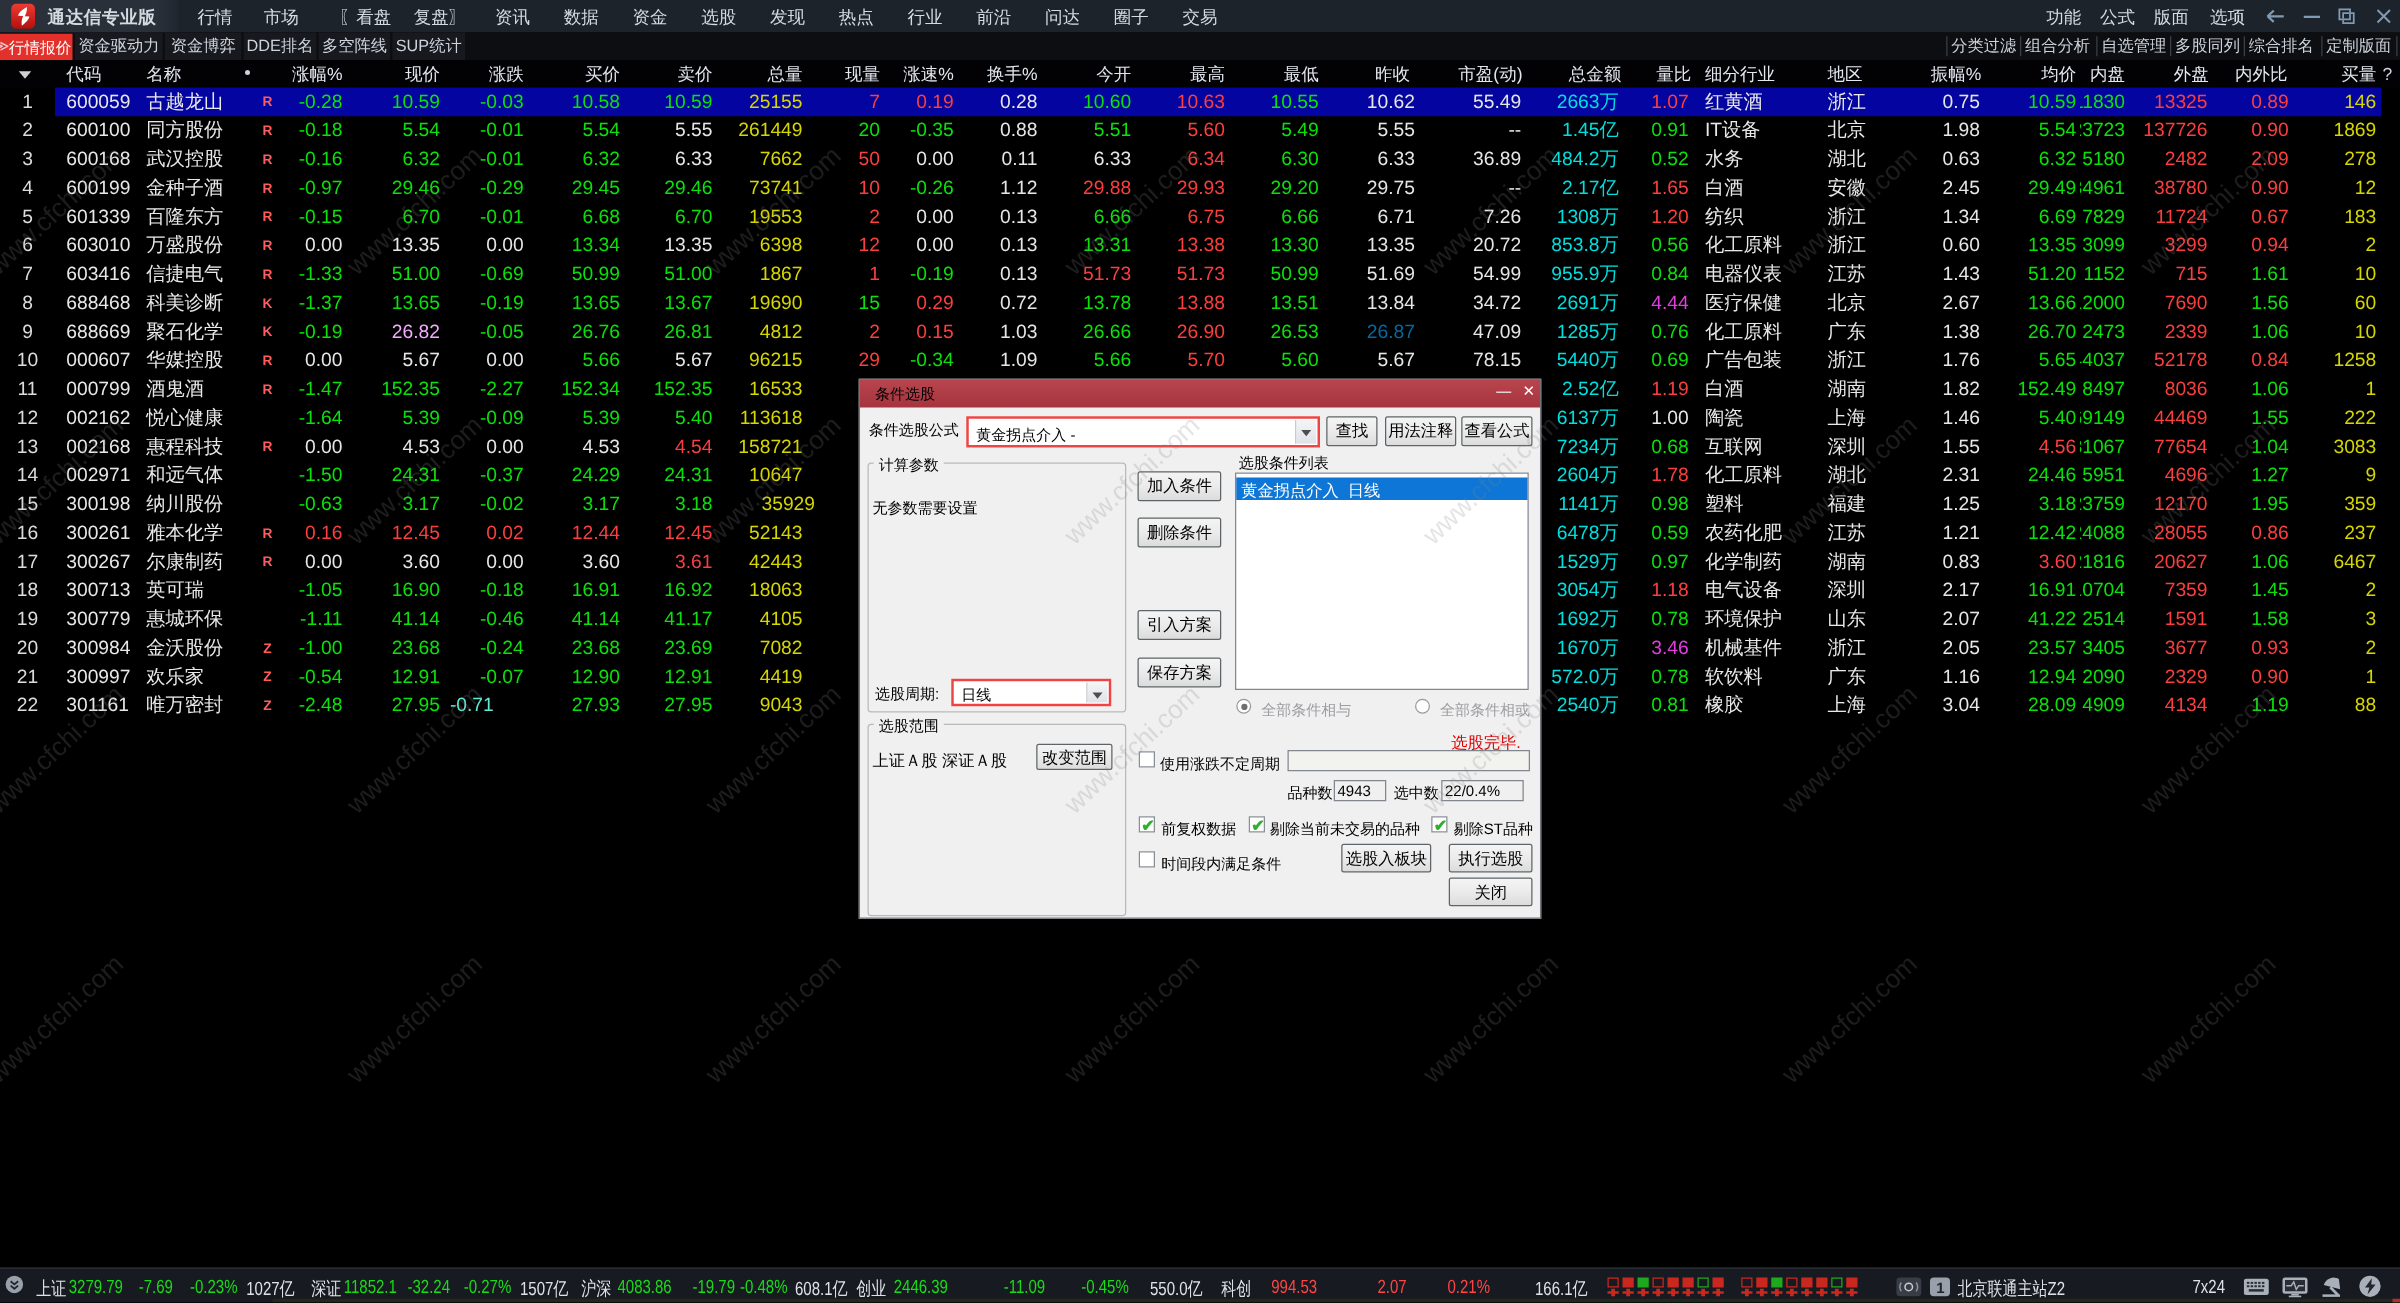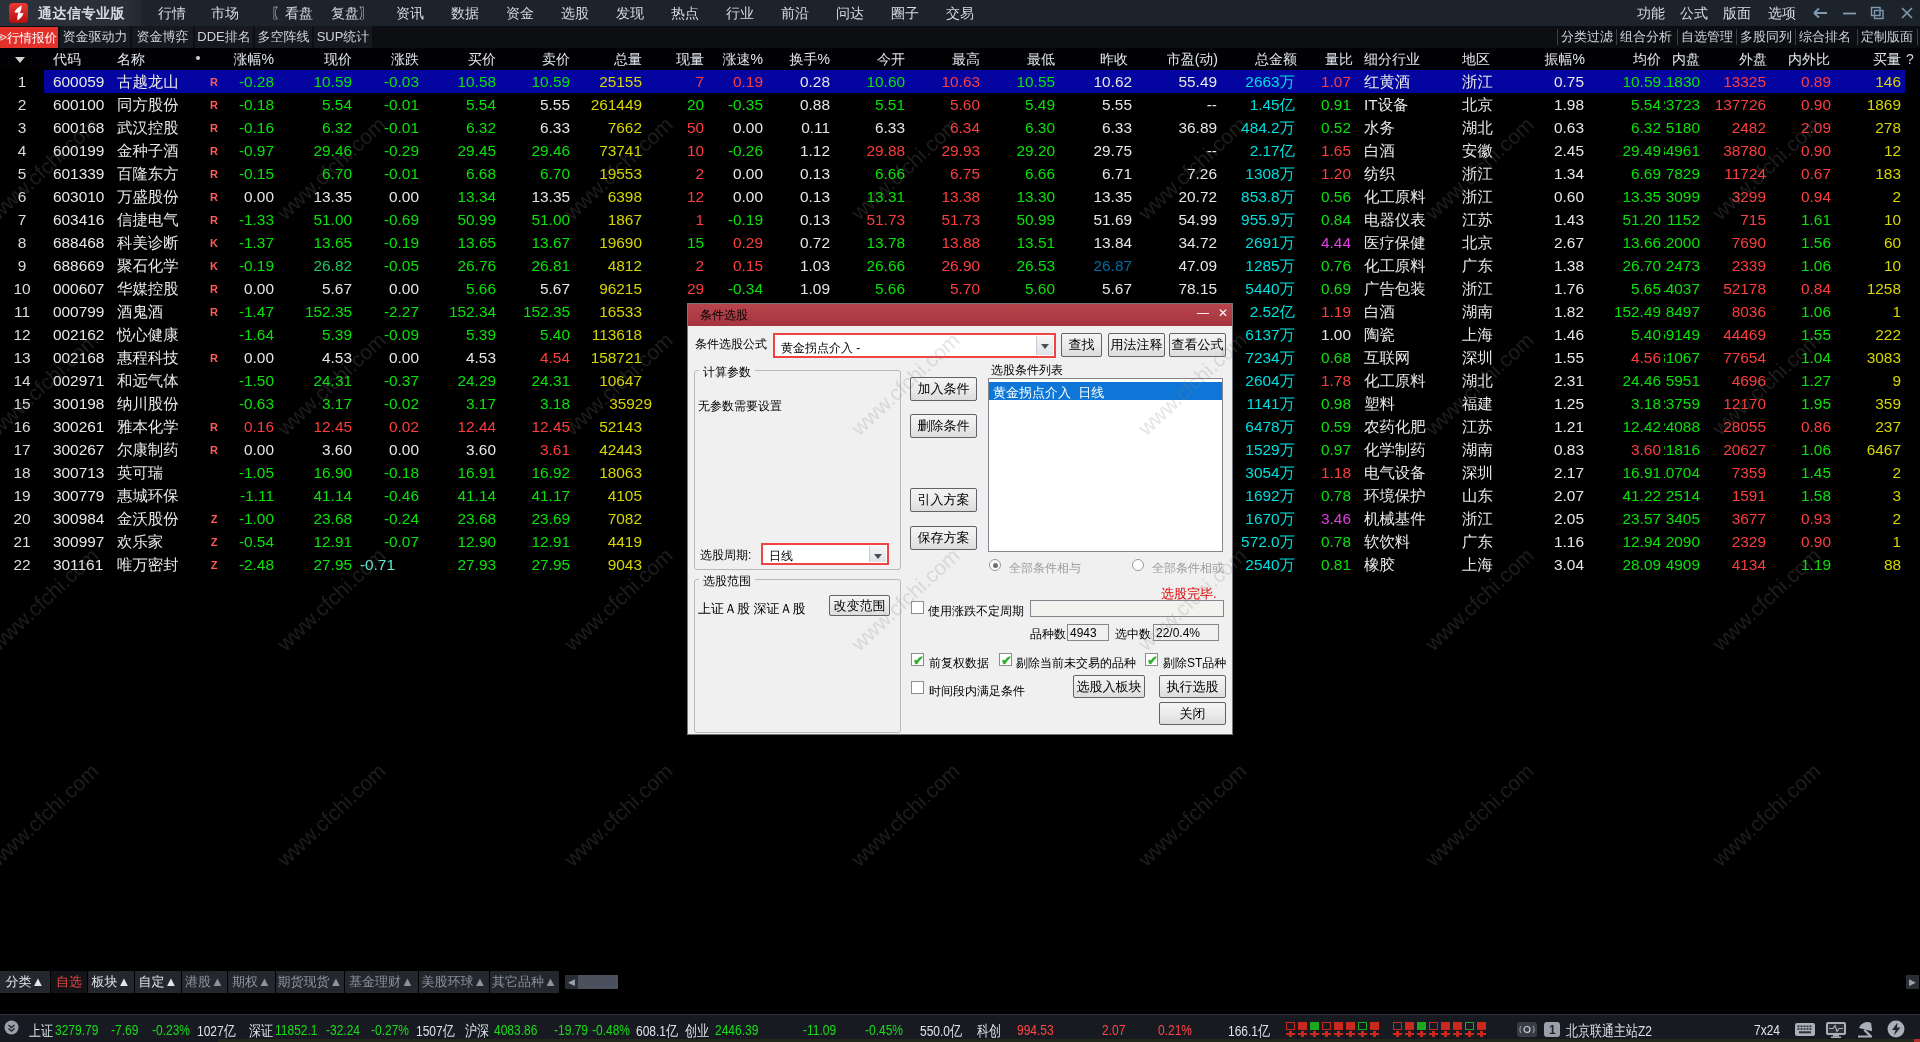--- a/index.html
+++ b/index.html
@@ -394,21 +394,21 @@
       <b style="right:154px;color:#fc3e3e;">7690</b>
       <b style="right:89px;color:#0ae10a;">1.56</b>
       <b style="right:19px;color:#d6d600;">60</b>
     </div>
 <div class="row" style="top:254px">
       <b class="num">9</b>
       <b style="left:53px;color:#e8e8e8">688669</b>
       <b style="left:117px;color:#e8e8e8">聚石化学</b>
       <b class="mk">K</b>
       <b style="right:1646px;color:#0ae10a;">-0.19</b>
-      <b style="right:1568px;color:#22c55e;margin-left:36px;">26.82</b>
+      <b style="right:1568px;color:#f0abfc;margin-left:36px;">26.82</b>
       <b style="right:1501px;color:#0ae10a;">-0.05</b>
       <b style="right:1424px;color:#0ae10a;">26.76</b>
       <b style="right:1350px;color:#0ae10a;">26.81</b>
       <b style="right:1278px;color:#d6d600;">4812</b>
       <b style="right:1216px;color:#fc3e3e;">2</b>
       <b style="right:1157px;color:#fc3e3e;">0.15</b>
       <b style="right:1090px;color:#e6e6e6;">1.03</b>
       <b style="right:1015px;color:#0ae10a;">26.66</b>
       <b style="right:940px;color:#fc3e3e;">26.90</b>
       <b style="right:865px;color:#0ae10a;">26.53</b>
@@ -783,35 +783,20 @@
       <b class="ck" style="left:459px;top:349px">✔</b>
  <b style="left:475px;top:351px">剔除ST品种</b>
 
  <span class="cb" style="left:223px;top:377px"></span>
  <b style="left:241px;top:379px">时间段内满足条件</b>
  <b class="wbtn" style="left:385px;top:371px;width:72px;height:23px;line-height:21px;font-size:13px">选股入板块</b>
  <b class="wbtn" style="left:471px;top:371px;width:67px;height:23px;line-height:21px;font-size:13px">执行选股</b>
  <b class="wbtn" style="left:471px;top:398px;width:67px;height:23px;line-height:21px;font-size:13px">关闭</b>
 </div>
 
-<div id="btabs">
- <b class="bt" style="left:0px;width:50px">分类▲</b>
-      <b class="bt btr" style="left:51px;width:36px">自选</b>
-      <b class="bt" style="left:88px;width:46px">板块▲</b>
-      <b class="bt" style="left:135px;width:46px">自定▲</b>
-      <b class="bt btd" style="left:182px;width:45px">港股▲</b>
-      <b class="bt btd" style="left:228px;width:47px">期权▲</b>
-      <b class="bt btd" style="left:276px;width:68px">期货现货▲</b>
-      <b class="bt btd" style="left:345px;width:73px">基金理财▲</b>
-      <b class="bt btd" style="left:419px;width:70px">美股环球▲</b>
-      <b class="bt btd" style="left:490px;width:69px">其它品种▲</b>
- <b style="left:565px;top:4px;width:13px;height:14px;background:#2a2d33;color:#9aa2ac;font-size:9px;text-align:center;line-height:14px">◀</b>
- <i style="left:578px;top:4px;width:40px;height:14px;background:#4a515d"></i>
- <b style="left:1906px;top:4px;width:13px;height:14px;background:#2a2d33;color:#9aa2ac;font-size:9px;text-align:center;line-height:14px">▶</b>
-</div>
 
 <div id="sbar">
  <svg style="position:absolute;left:4px;top:5px" width="15" height="15">
   <circle cx="7.5" cy="7.5" r="7" fill="#99a0ab"></circle>
   <path d="M4.5 5 L7.5 7.5 L10.5 5 M4.5 8.5 L7.5 11 L10.5 8.5" stroke="#22262c" stroke-width="1.4" fill="none"></path>
  </svg>
  <b style="left:29px;color:#dde2e8">上证</b>
       <b style="left:55px;color:#19dc19">3279.79</b>
       <b style="left:111px;color:#19dc19">-7.69</b>
       <b style="left:152px;color:#19dc19">-0.23%</b>

